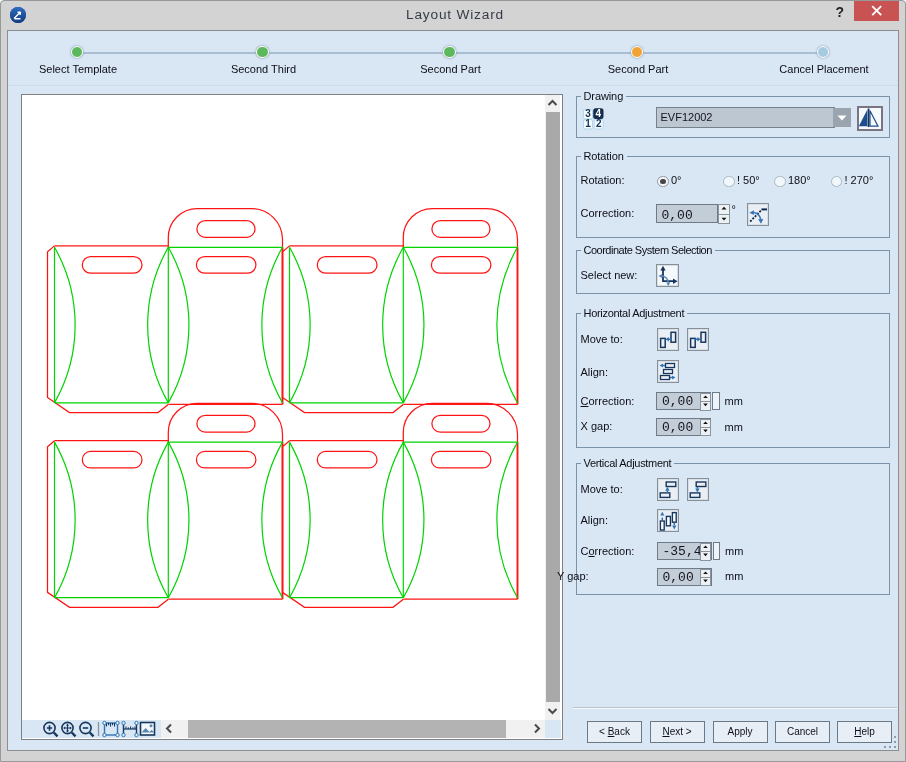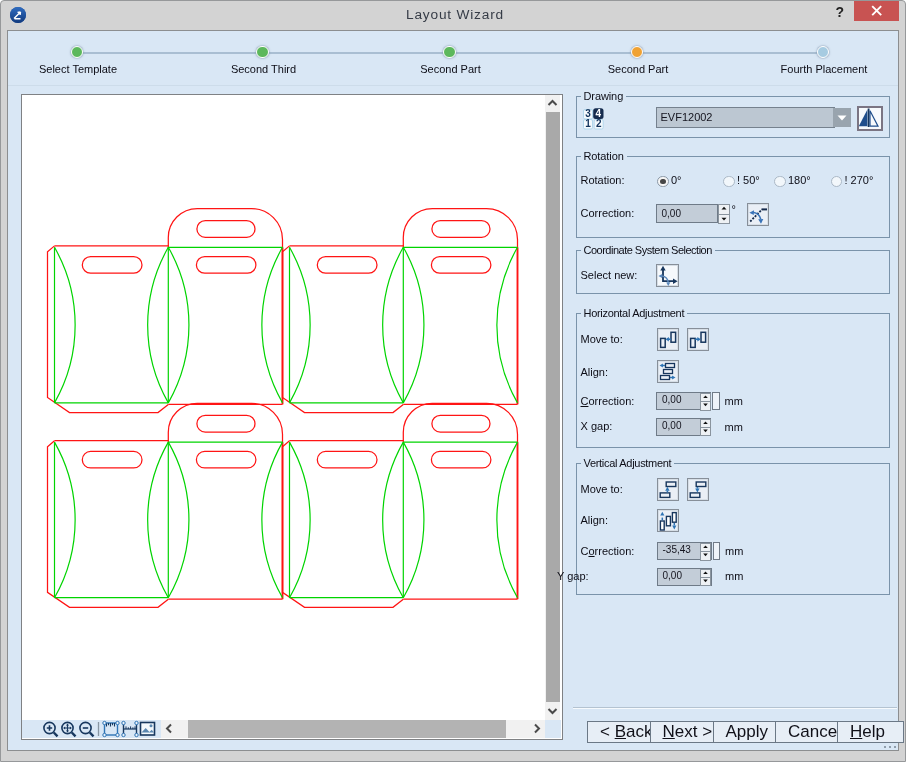--- a/index.html
+++ b/index.html
@@ -13,23 +13,23 @@
            border:1px solid #8c8e90;}
   #title{left:0;top:7px;width:910px;text-align:center;font-size:13.7px;letter-spacing:0.8px;color:#363c47;}
   #closebtn{left:853.5px;top:0.5px;width:45.5px;height:20px;background:#c85352;}
   #helpq{left:835.5px;top:3.5px;width:14px;font-size:14px;font-weight:bold;color:#222;}
   .gbox{border:1px solid #7a93aa;}
   .glabel{position:absolute;top:-7px;left:4px;background:#d9e7f5;padding:0 3px;
           font-size:11px;color:#0d0d16;line-height:13px;letter-spacing:-0.1px;}
   .lab{font-size:11px;color:#0d0d16;}
   .ibtn{background:#eaeff6;border:1.5px solid #878f99;box-shadow:inset 0 0 0 1px #d6dee6;}
   .spin{background:#c3cdd8;border:1px solid #6f7b88;}
-  .spintxt{position:absolute;left:5px;top:2.5px;font-size:10px;color:#14141e;}
-  .btn{background:#e7eef6;border:1px solid #6b7886;font-size:17px;color:#101018;
-       text-align:left;line-height:20px;padding-left:12px;}
+  .spintxt{position:absolute;left:5px;top:2.5px;font-size:13px;color:#14141e;font-family:Liberation Mono, monospace;}
+  .btn{background:#e7eef6;border:1px solid #6b7886;font-size:10px;color:#101018;
+       text-align:center;line-height:20px;}
   .circ{border-radius:50%;border:1.8px solid #ffffff;width:10.5px;height:10.5px;
         box-shadow:0 0 1.5px 0.8px rgba(120,140,165,.5);}
 </style>
 </head>
 <body>
 <div id="frame" class="abs"></div>
 <div id="title" class="abs">Layout Wizard</div>
 <div id="helpq" class="abs">?</div>
 <div id="closebtn" class="abs"></div>
 
@@ -54,21 +54,21 @@
 <div class="abs" style="left:78px;top:51.5px;width:746px;height:2.5px;background:#a9bed2"></div>
 <div class="abs circ" style="left:70.9px;top:45.9px;background:#5cb85c"></div>
 <div class="abs circ" style="left:256.4px;top:45.9px;background:#5cb85c"></div>
 <div class="abs circ" style="left:443.4px;top:45.9px;background:#5cb85c"></div>
 <div class="abs circ" style="left:630.9px;top:45.9px;background:#f0a233"></div>
 <div class="abs circ" style="left:816.9px;top:45.9px;background:#a6cbe1"></div>
 <div class="abs lab" style="left:0px;top:63px;width:156px;text-align:center">Select Template</div>
 <div class="abs lab" style="left:185.5px;top:63px;width:156px;text-align:center">Second Third</div>
 <div class="abs lab" style="left:372.5px;top:63px;width:156px;text-align:center">Second Part</div>
 <div class="abs lab" style="left:560px;top:63px;width:156px;text-align:center">Second Part</div>
-<div class="abs lab" style="left:746px;top:63px;width:156px;text-align:center">Fourth Placement</div>
+<div class="abs lab" style="left:746px;top:63px;width:156px;text-align:center">Cancel Placement</div>
 <div class="abs" style="left:8px;top:84.5px;width:890px;height:1px;background:#cddcea"></div>
 
 <div class="abs" id="canvas" style="left:21px;top:93.5px;width:540px;height:644px;border:1px solid #7f8184;background:#ffffff"></div>
 
 <svg class="abs" style="left:22px;top:94.5px" width="522" height="625" viewBox="0 0 522 625">
  <defs>
   <g id="unit">
    <g fill="none" stroke="#ff1414" stroke-width="1.25">
     <path d="M7,37.4 H121.4"></path>
     <path d="M120.8,38.8 V29 A29,29 0 0 1 149.8,0 H204 A31,31 0 0 1 235,31 V38.8"></path>

